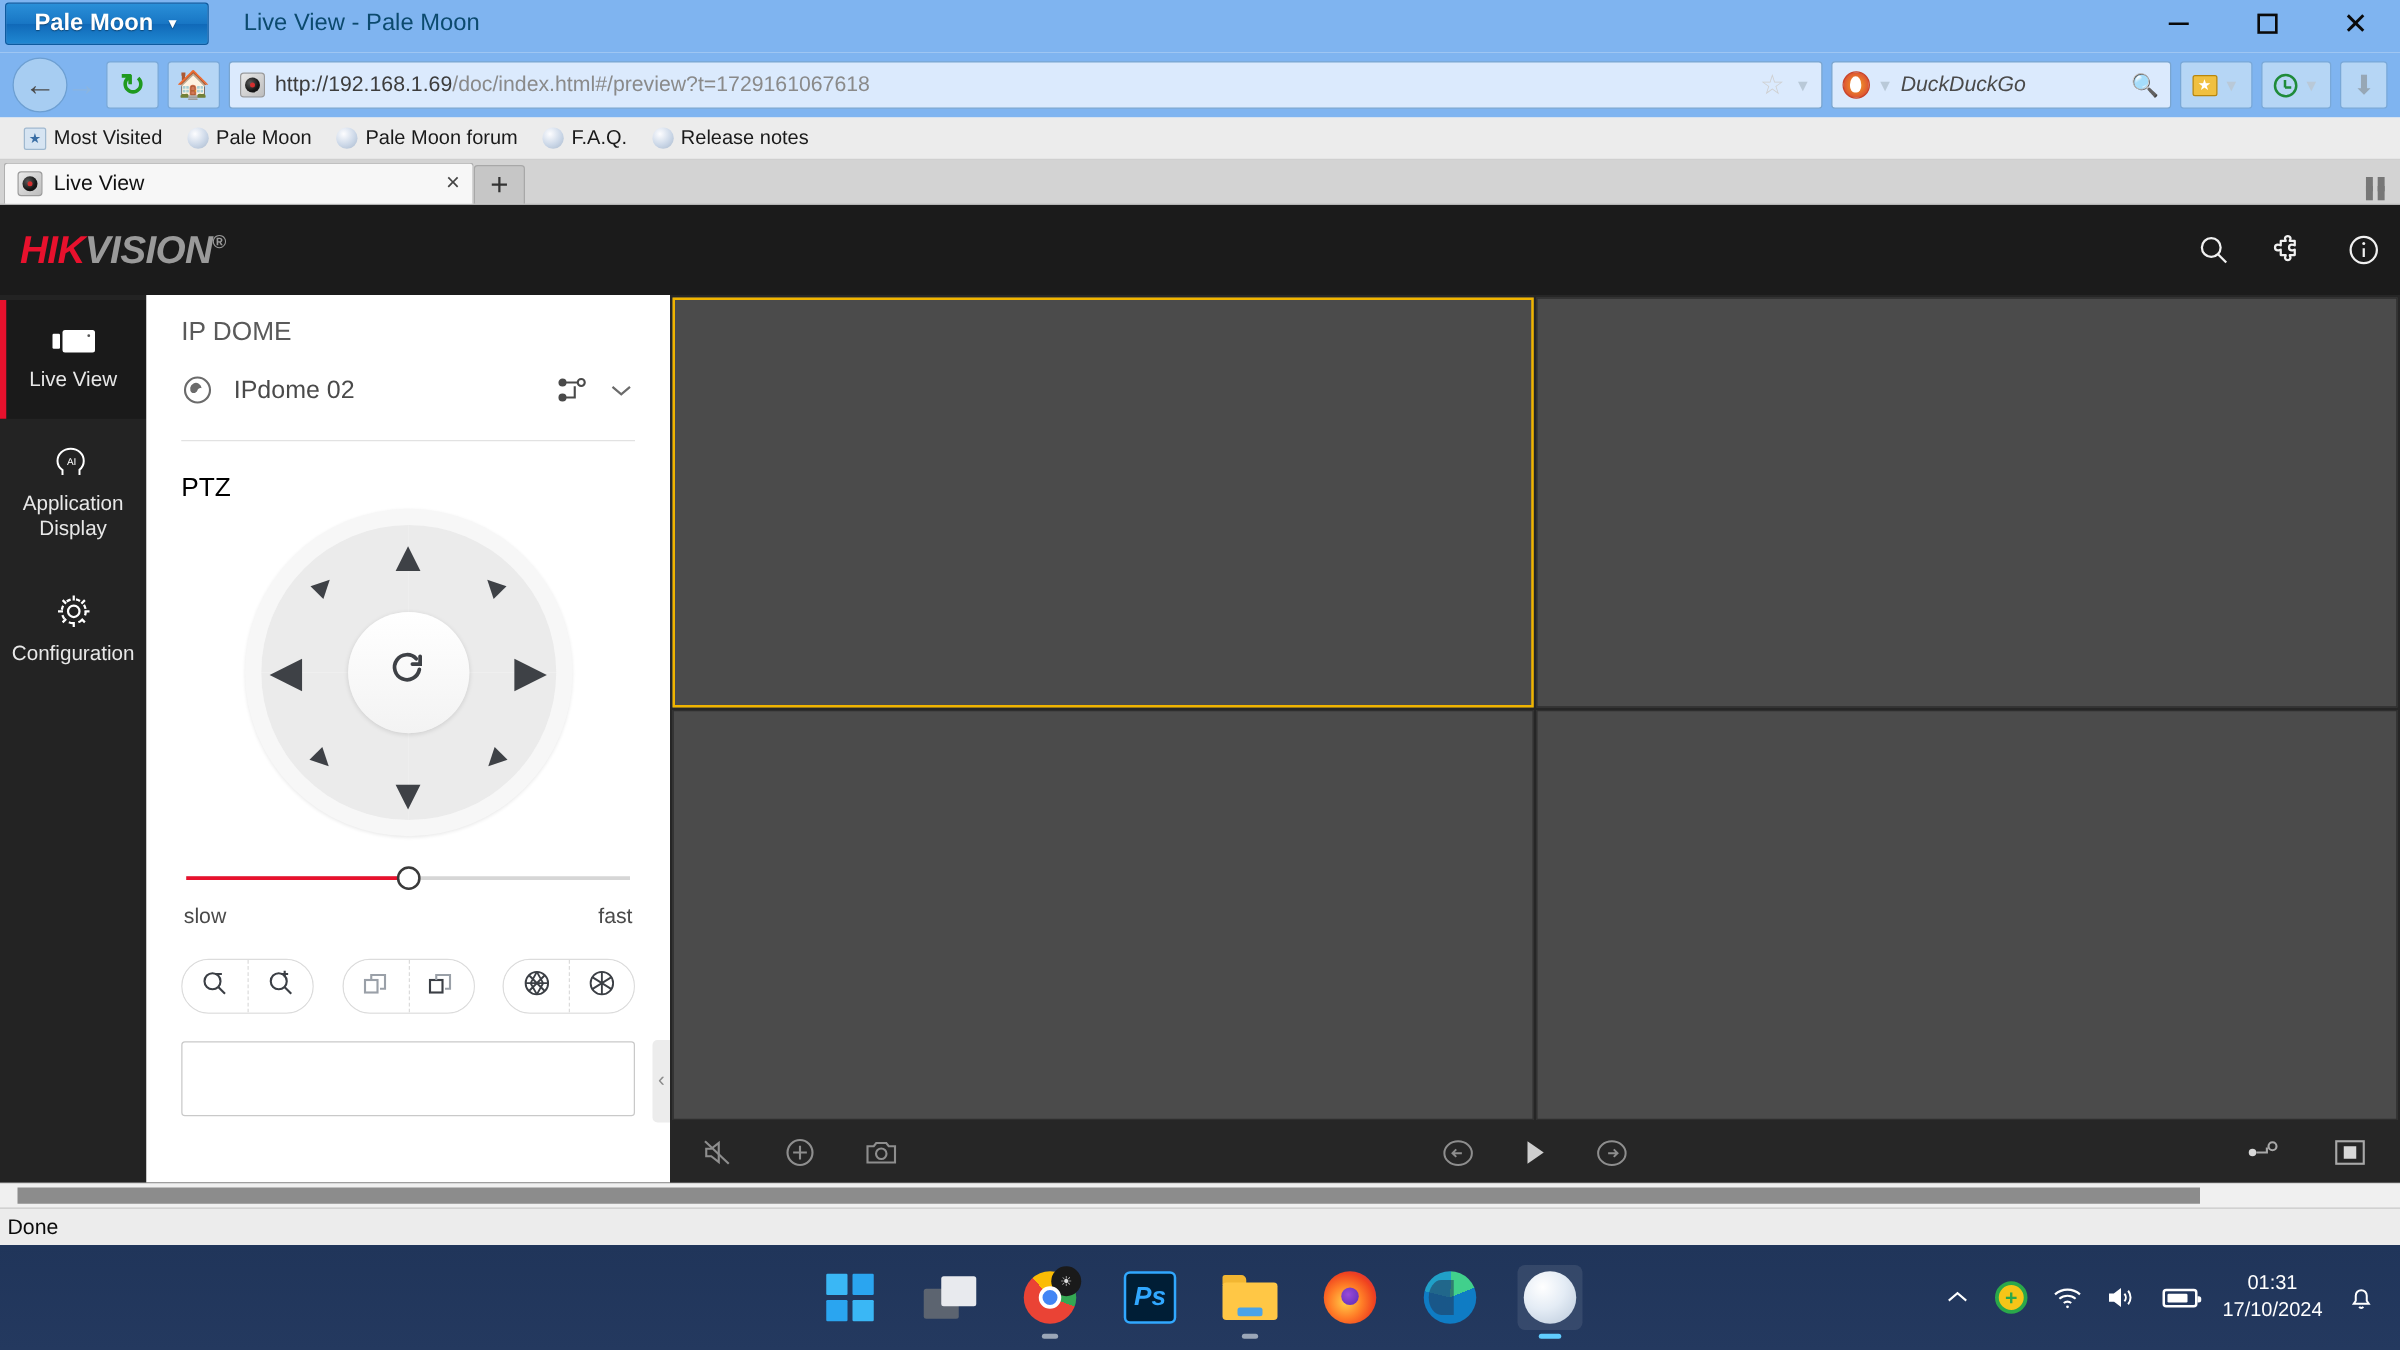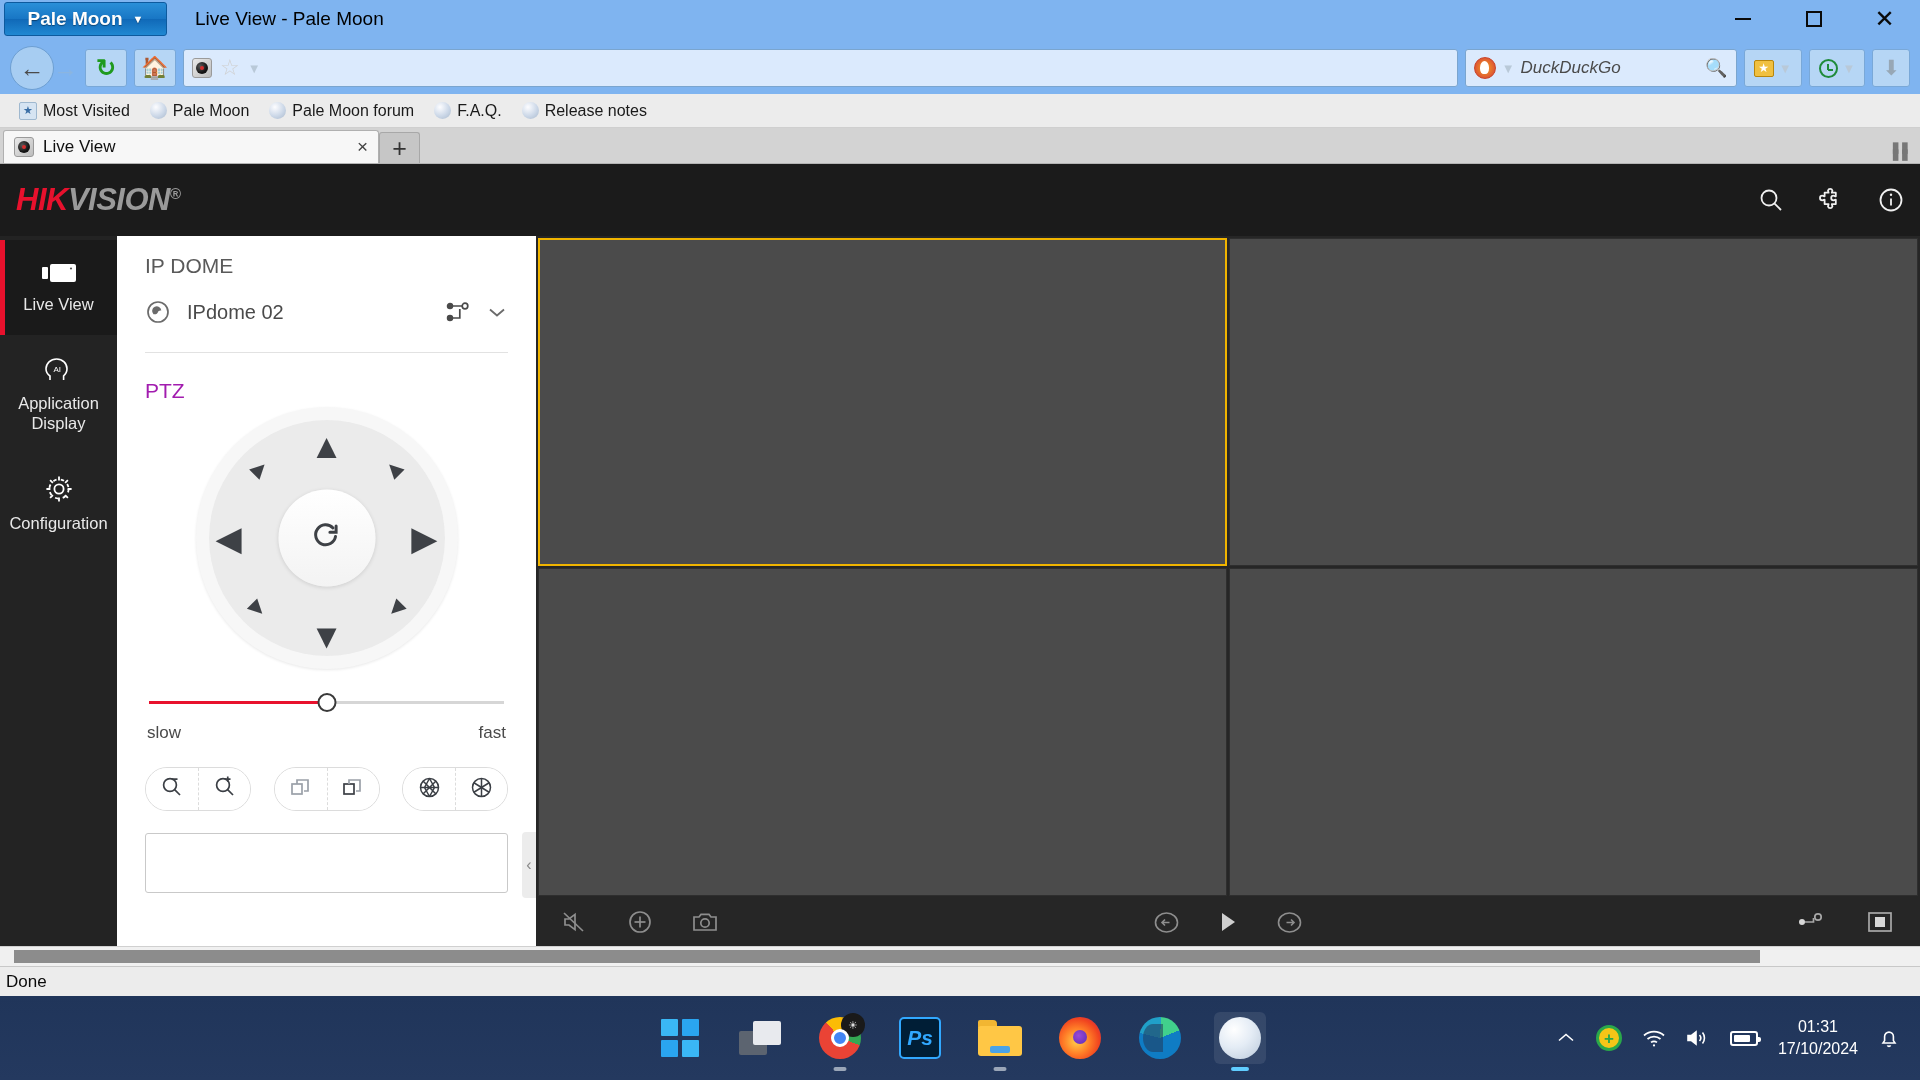--- a/index.html
+++ b/index.html
@@ -21,21 +21,21 @@
   .pm-menu-btn {
     width: 163px; height: 34px; margin: 2px 0 0 4px;
     background: linear-gradient(to bottom, #2a8fd8 0%, #1876c4 50%, #1069b8 51%, #2088d2 100%);
     border: 1px solid #0d5a9e; border-radius: 3px;
     color: #fff; font-size: 19px; font-weight: bold;
     display: flex; align-items: center; justify-content: center; gap: 10px;
     text-shadow: 0 1px 1px rgba(0,0,0,.4);
   }
   .pm-menu-btn .caret { font-size: 11px; }
   .win-title {
-    font-size: 19px; color: #000000; margin-left: 28px; margin-top: 8px;
+    font-size: 19px; color: #0c4a6e; margin-left: 28px; margin-top: 8px;
     white-space: nowrap;
   }
   .win-ctrls { position: absolute; right: 0; top: 0; display: flex; }
   .win-ctrls > div {
     width: 71px; height: 38px; display: flex; align-items: center; justify-content: center;
     color: #0a0a0a; font-size: 19px;
   }
   .win-ctrls .close-b { font-size: 24px; font-weight: 300; }
   .sq-restore { position: relative; width: 16px; height: 16px; }
   .sq-restore::before, .sq-restore::after {
@@ -167,21 +167,21 @@
 
   .ctrl-panel {
     width: 419px; background: #fff; flex: none; position: relative; overflow: hidden;
     padding: 18px 28px 0 28px;
   }
   .panel-title { font-size: 21px; color: #5a5a5a; margin-bottom: 12px; }
   .cam-row { display: flex; align-items: center; gap: 16px; padding: 9px 0; }
   .cam-name { font-size: 20px; color: #4a4a4a; flex: 1; }
   .cam-row svg { display: block; }
   .divider { height: 1px; background: #e2e2e2; margin: 18px 0 0 0; }
-  .ptz-title { font-size: 21px; color: #a21caf; margin: 26px 0 4px 0; }
+  .ptz-title { font-size: 21px; color: #000000; margin: 26px 0 4px 0; }
 
   .dpad-wrap { display: flex; justify-content: center; margin-top: 2px; }
   .dpad { position: relative; width: 262px; height: 262px; }
   .dpad-outer {
     position: absolute; inset: 0; border-radius: 50%;
     background: #f7f7f7; box-shadow: 0 1px 3px rgba(0,0,0,.09);
   }
   .dpad-ring { position: absolute; inset: 13px; border-radius: 50%; background: #fbfbfb; }
   .quad {
     position: absolute; width: 50%; height: 50%; background: #ebebeb;
@@ -325,20 +325,21 @@
         <span class="reload">↻</span>
       </div>
     <div class="nav-btn boxed">
         <span class="homeg">🏠</span>
       </div>
 
     <div class="urlbar">
       <span class="favicon-sm">
           <span class="inner"></span>
         </span>
+      <span class="url-text"><span>http://192.168.1.69</span><span class="dim">/doc/index.html#/preview?t=1729161067618</span></span>
       <span class="star-ic">☆</span>
       <span class="dropcar">▼</span>
     </div>
 
     <div class="searchbar">
       <span class="ddg-ic"></span>
       <span class="dropcar">▼</span>
       <span class="search-ph">DuckDuckGo</span>
       <span class="mag">🔍</span>
     </div>

